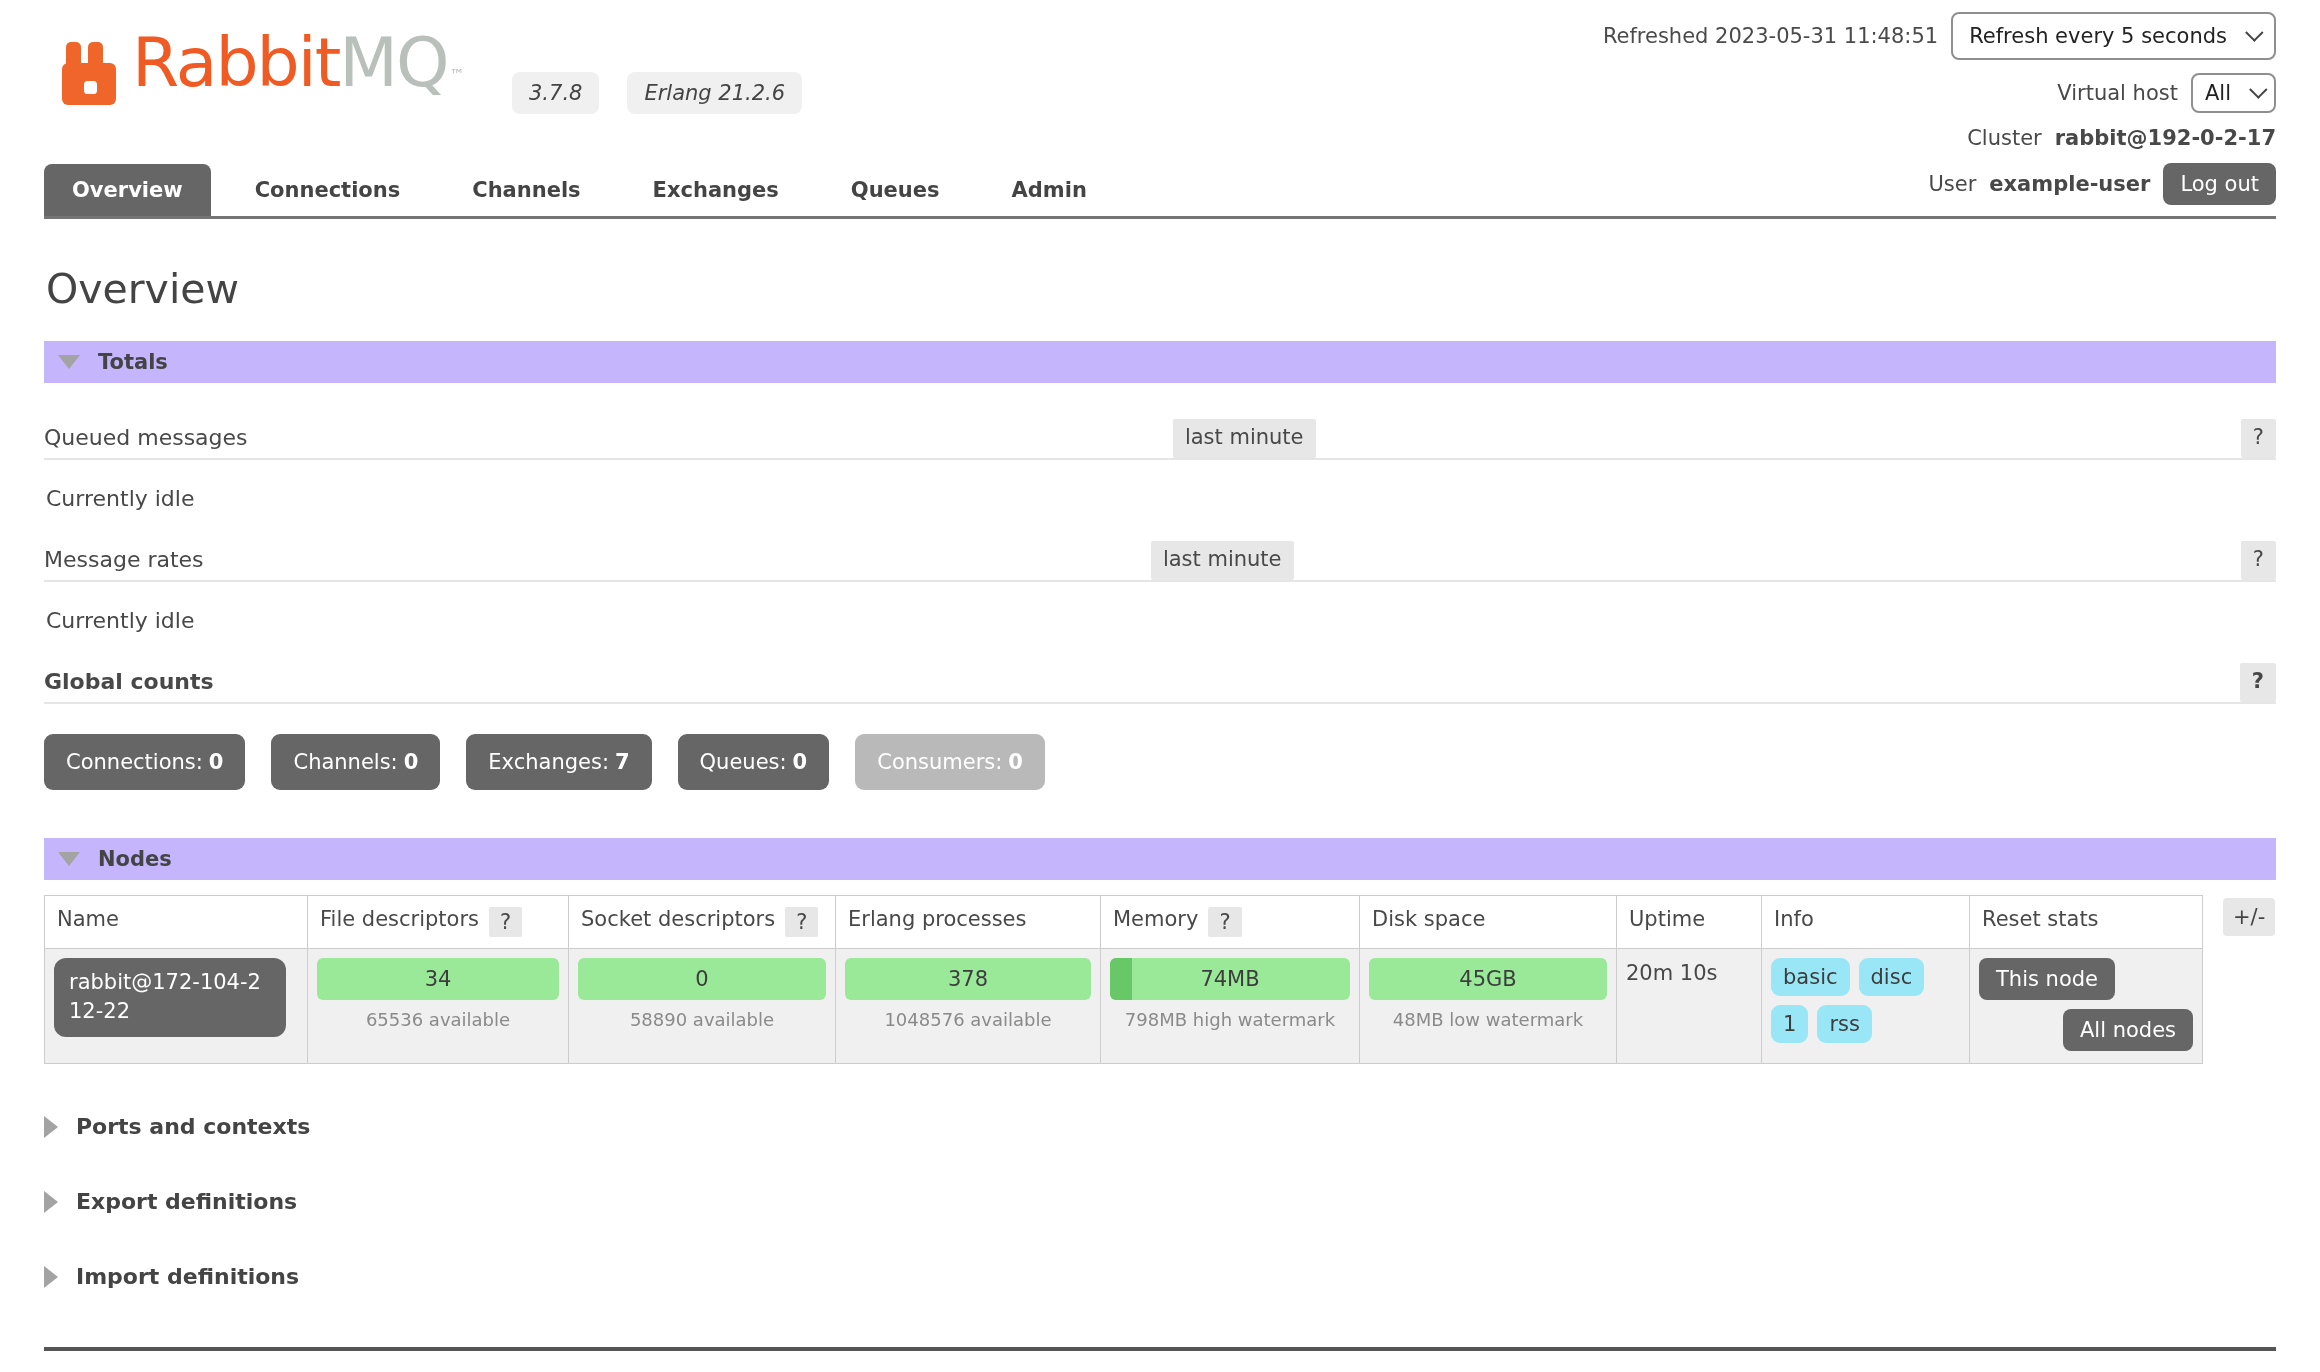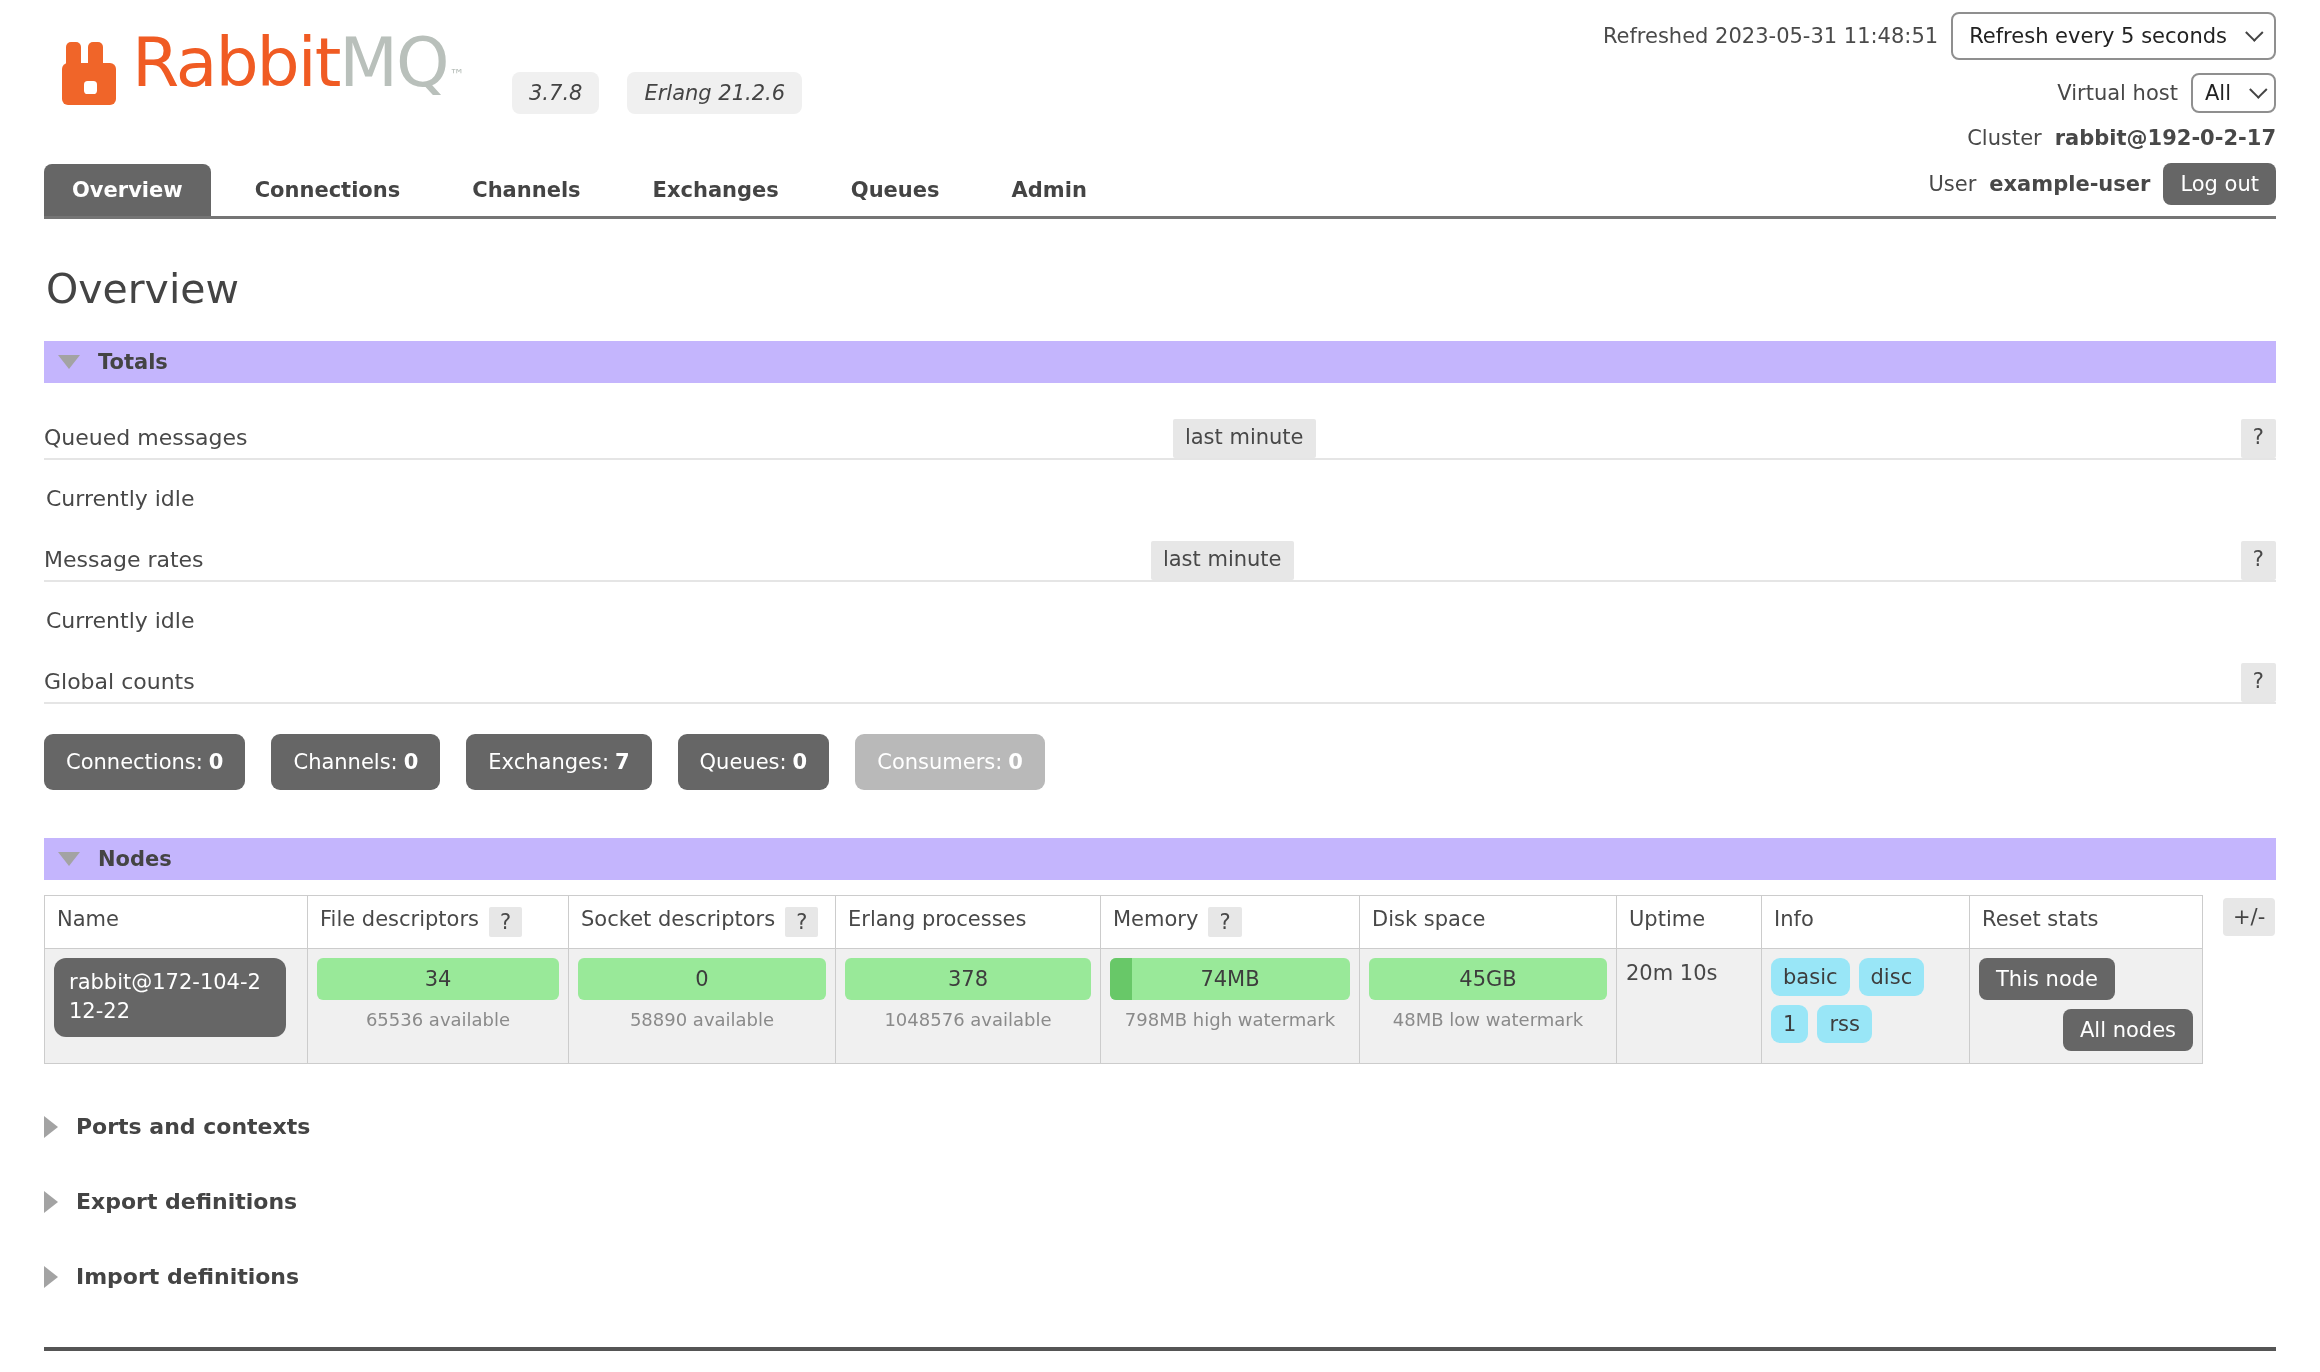--- a/index.html
+++ b/index.html
@@ -149,21 +149,21 @@
   </div>
   <div class="idle">Currently idle</div>
 
   <div class="metric-head" style="margin-top:0;">
     <span class="label">Message rates</span>
     <span class="badge-sm">last minute</span>
     <span class="badge-sm">?</span>
   </div>
   <div class="idle">Currently idle</div>
 
-  <div class="metric-head" style="margin-top:0;">
+  <div class="metric-head" style="margin-top:0;font-weight:bold;">
     <span class="label">Global counts</span>
     <span class="badge-sm">?</span>
   </div>
 
   <div class="count-buttons">
     <button class="count-btn"><span>Connections:</span><span class="num">0</span></button>
     <button class="count-btn"><span>Channels:</span><span class="num">0</span></button>
     <button class="count-btn"><span>Exchanges:</span><span class="num">7</span></button>
     <button class="count-btn"><span>Queues:</span><span class="num">0</span></button>
     <button class="count-btn disabled"><span>Consumers:</span><span class="num">0</span></button>

